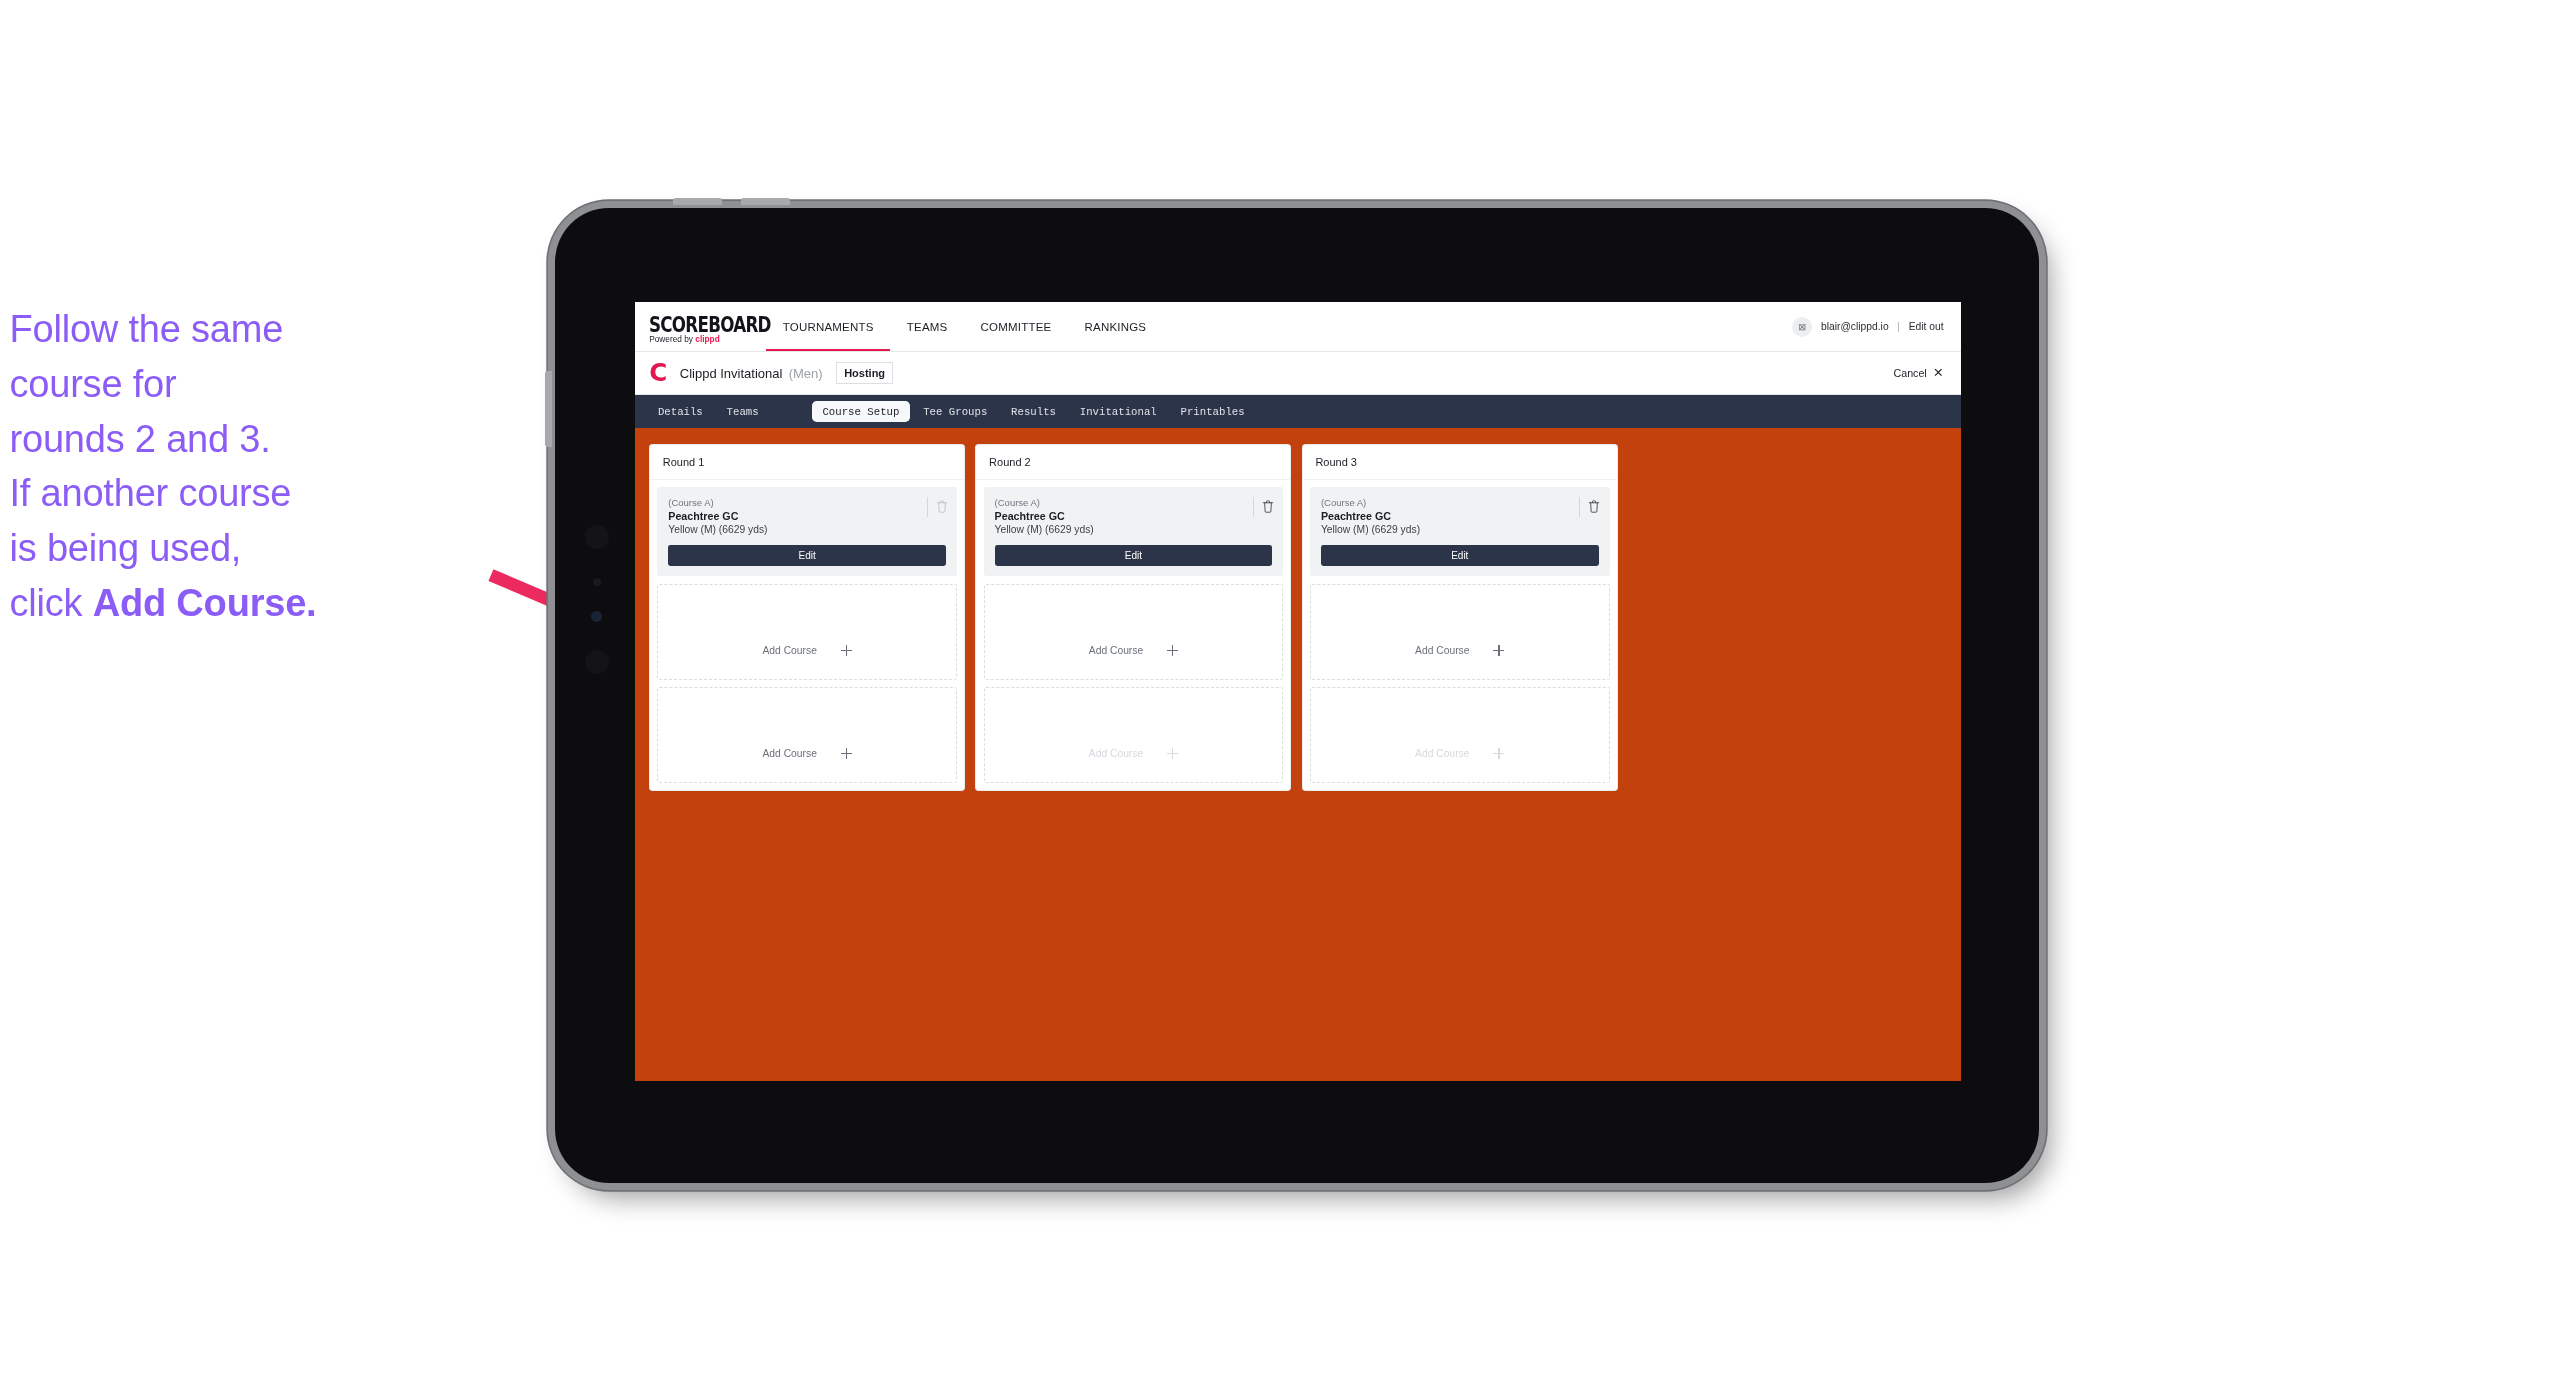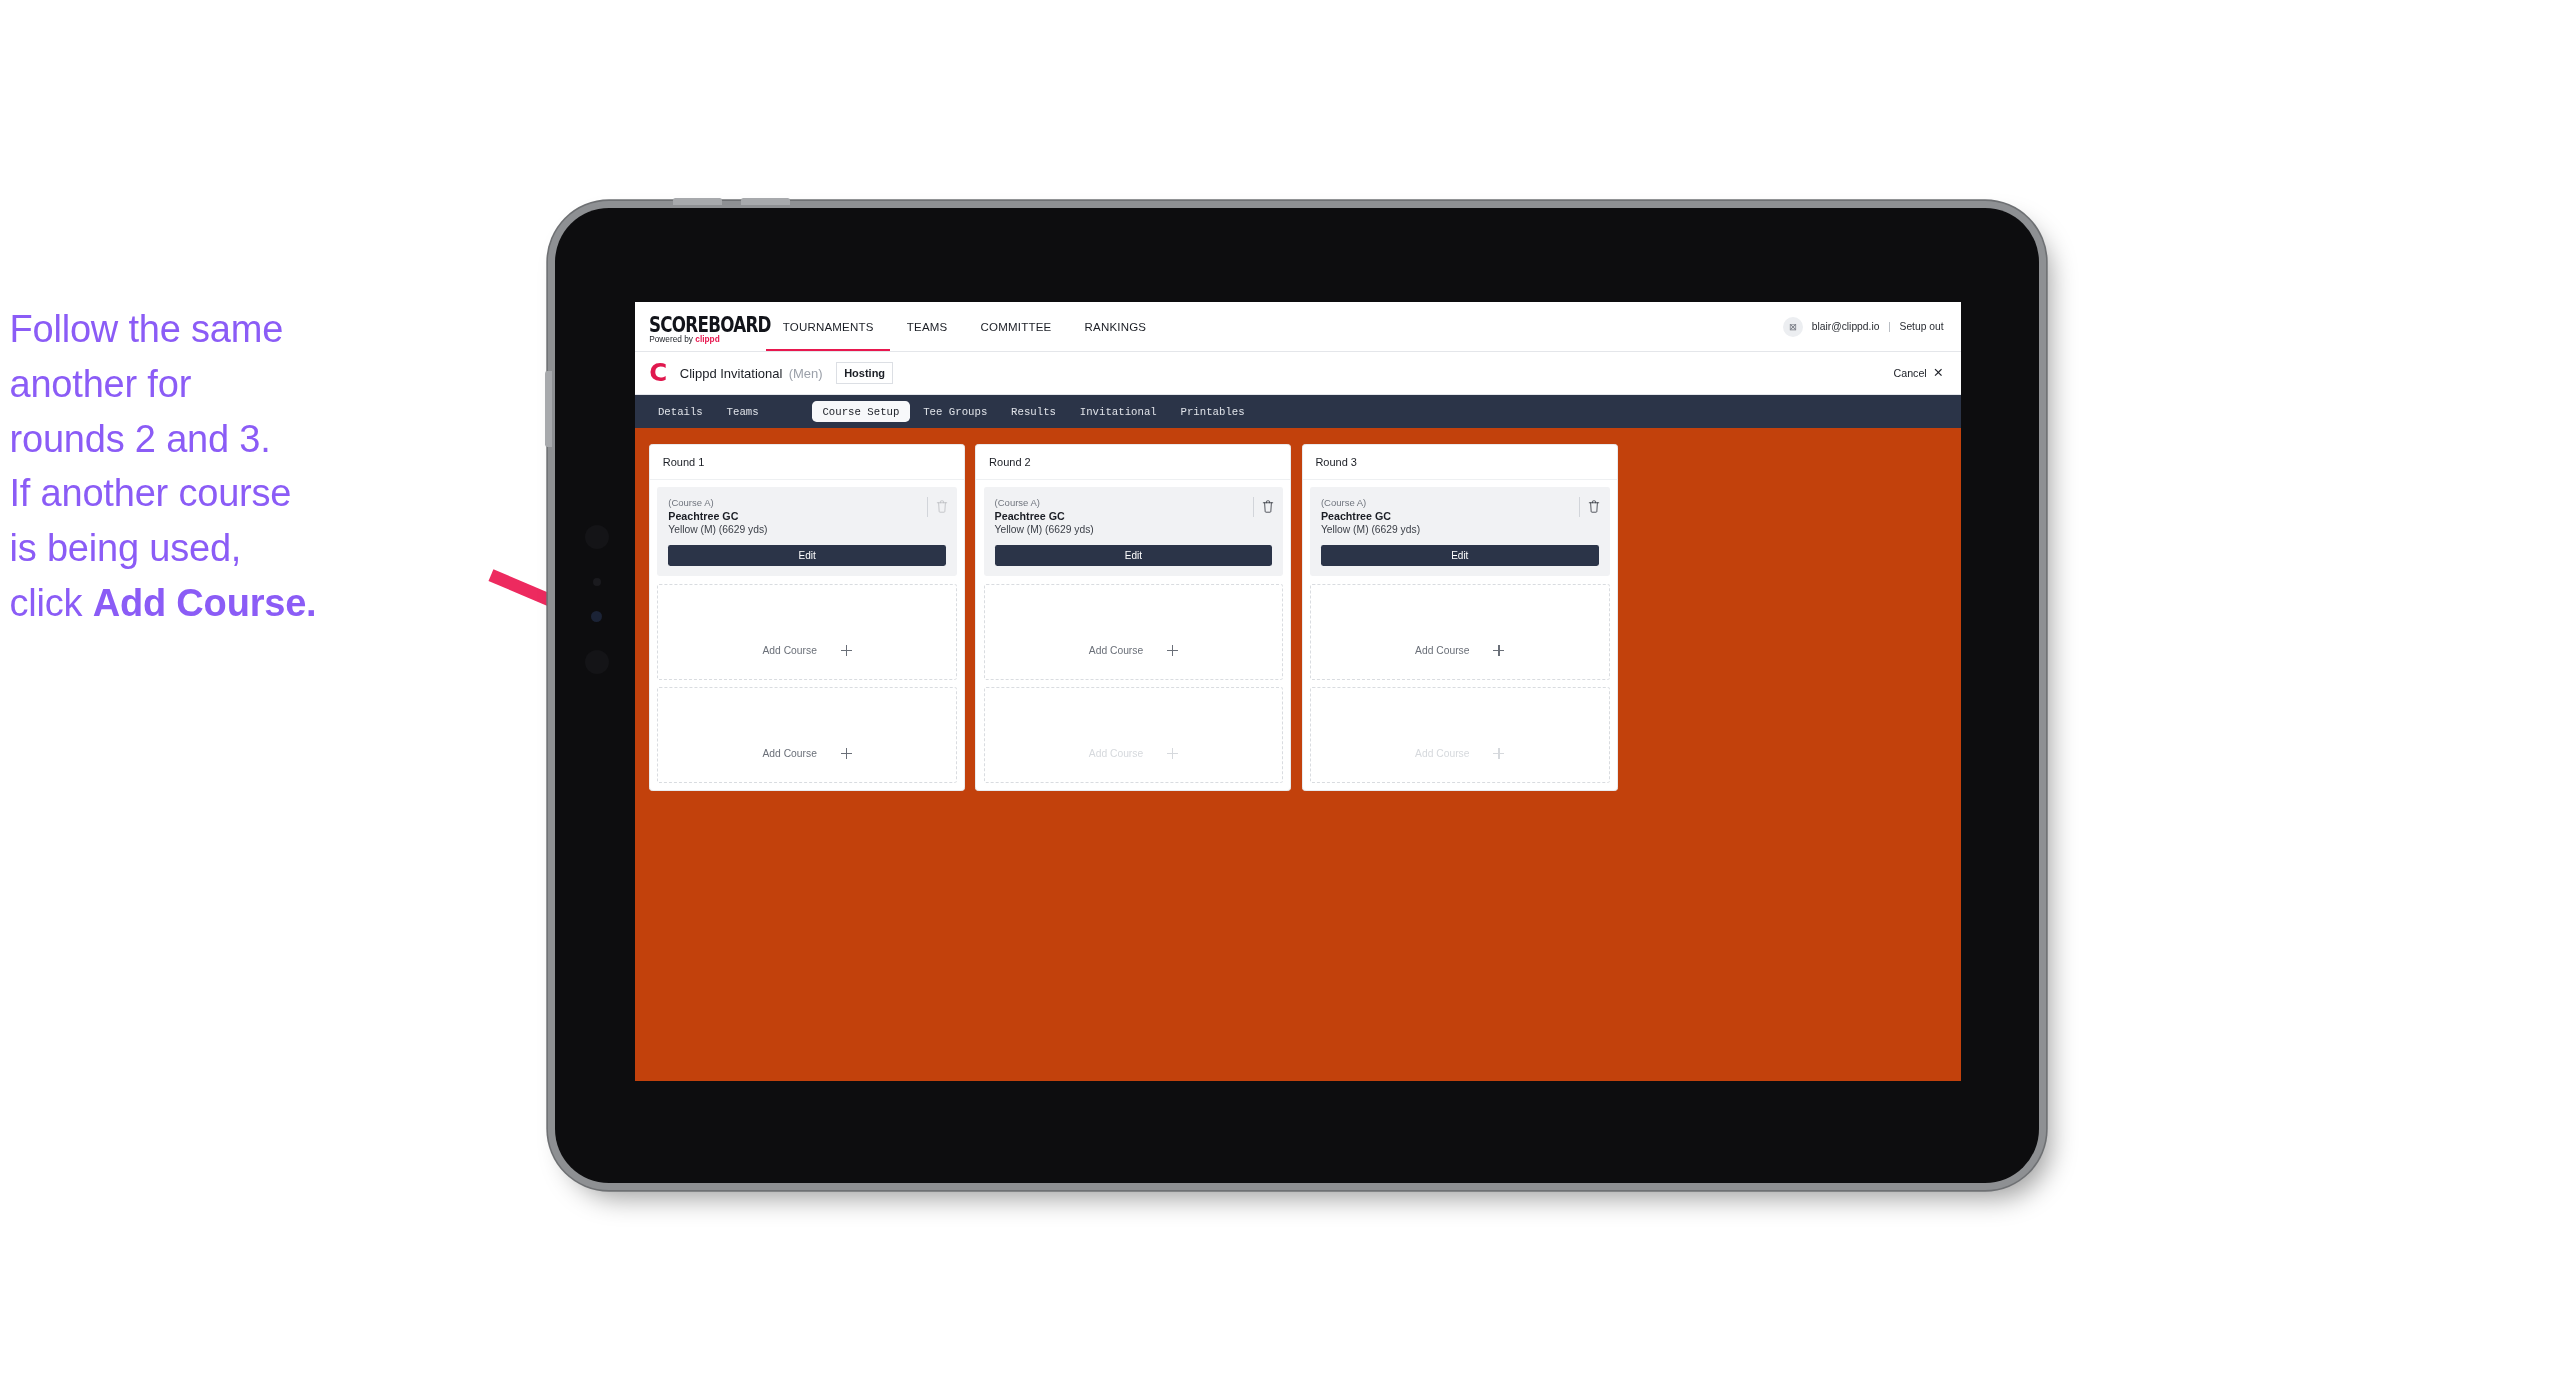--- a/index.html
+++ b/index.html
@@ -209,21 +209,21 @@
   .plus::before { left: 0; right: 0; top: 4.7px; height: 1.4px; }
   .plus::after { top: 0; bottom: 0; left: 4.7px; width: 1.4px; }
 </style>
 </head>
 <body>
 
 <div id="stage">
 
   <div id="annotation">
     <span class="ln">Follow the same</span>
-    <span class="ln">another for</span>
+    <span class="ln">course for</span>
     <span class="ln">rounds 2 and 3.</span>
     <span class="ln">If another course</span>
     <span class="ln">is being used,</span>
     <span class="ln"><span>click </span><b>Add Course.</b></span>
   </div>
 
   <svg id="arrow" viewBox="0 0 480 240">
     <line x1="62" y1="48" x2="340" y2="166" stroke="#ed2a5f" stroke-width="16" stroke-linecap="butt"></line>
     <polygon points="400,178 296,104 306,218" fill="#ed2a5f"></polygon>
   </svg>
@@ -252,21 +252,21 @@
         <a href="#">COMMITTEE</a>
         <a href="#">RANKINGS</a>
       </nav>
 
       <div class="header-right">
         <div class="avatar">
             <span>⊠</span>
           </div>
         <span>blair@clippd.io</span>
         <span class="sep">|</span>
-        <a href="#">Setup out</a>
+        <a href="#">Edit out</a>
       </div>
     </div>
 
     <div class="title-bar">
       <div class="c-logo">C</div>
       <div class="t-name">Clippd Invitational</div>
       <div class="t-gender">(Men)</div>
       <div class="badge-host">Hosting</div>
       <div class="cancel-btn">
         <span>Cancel</span>

